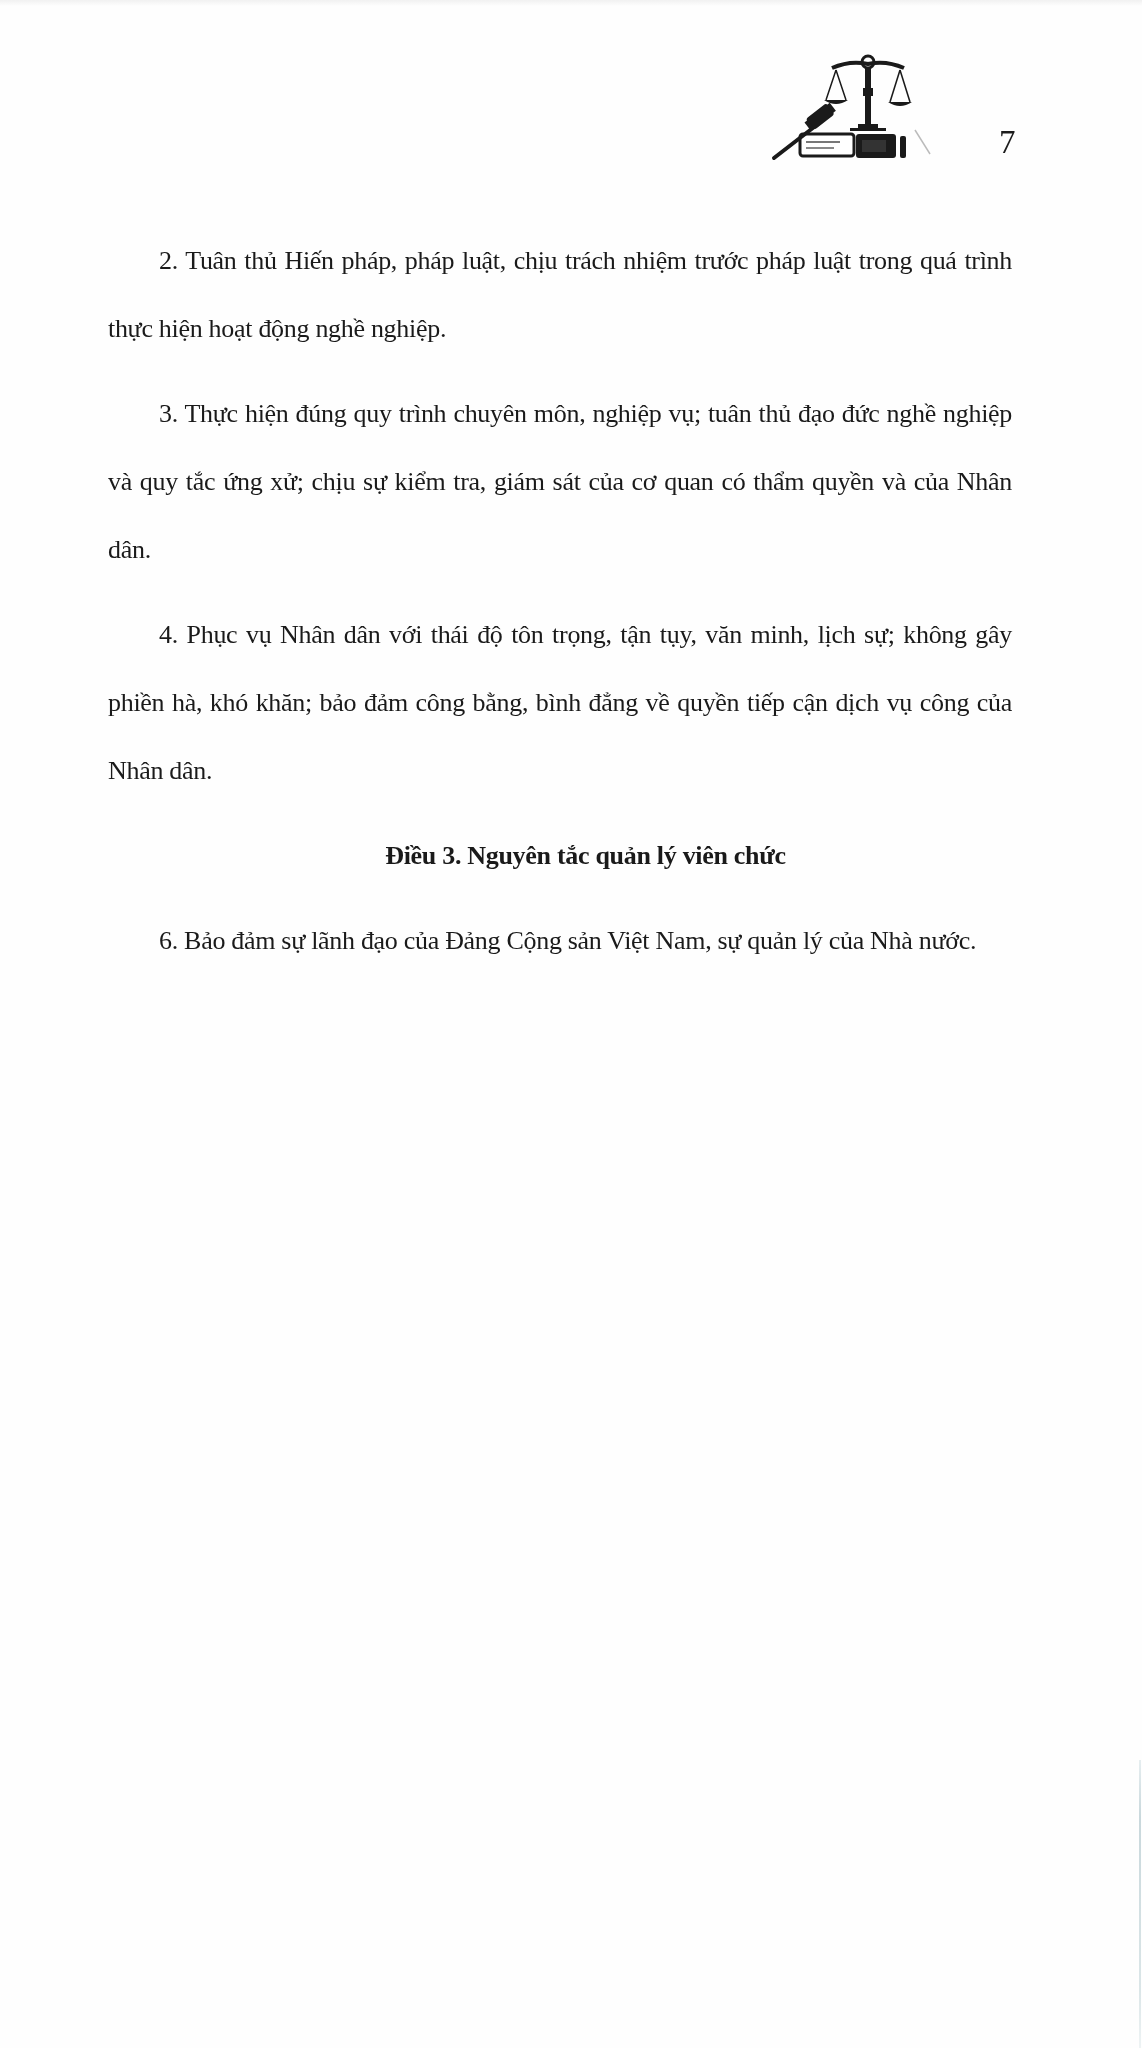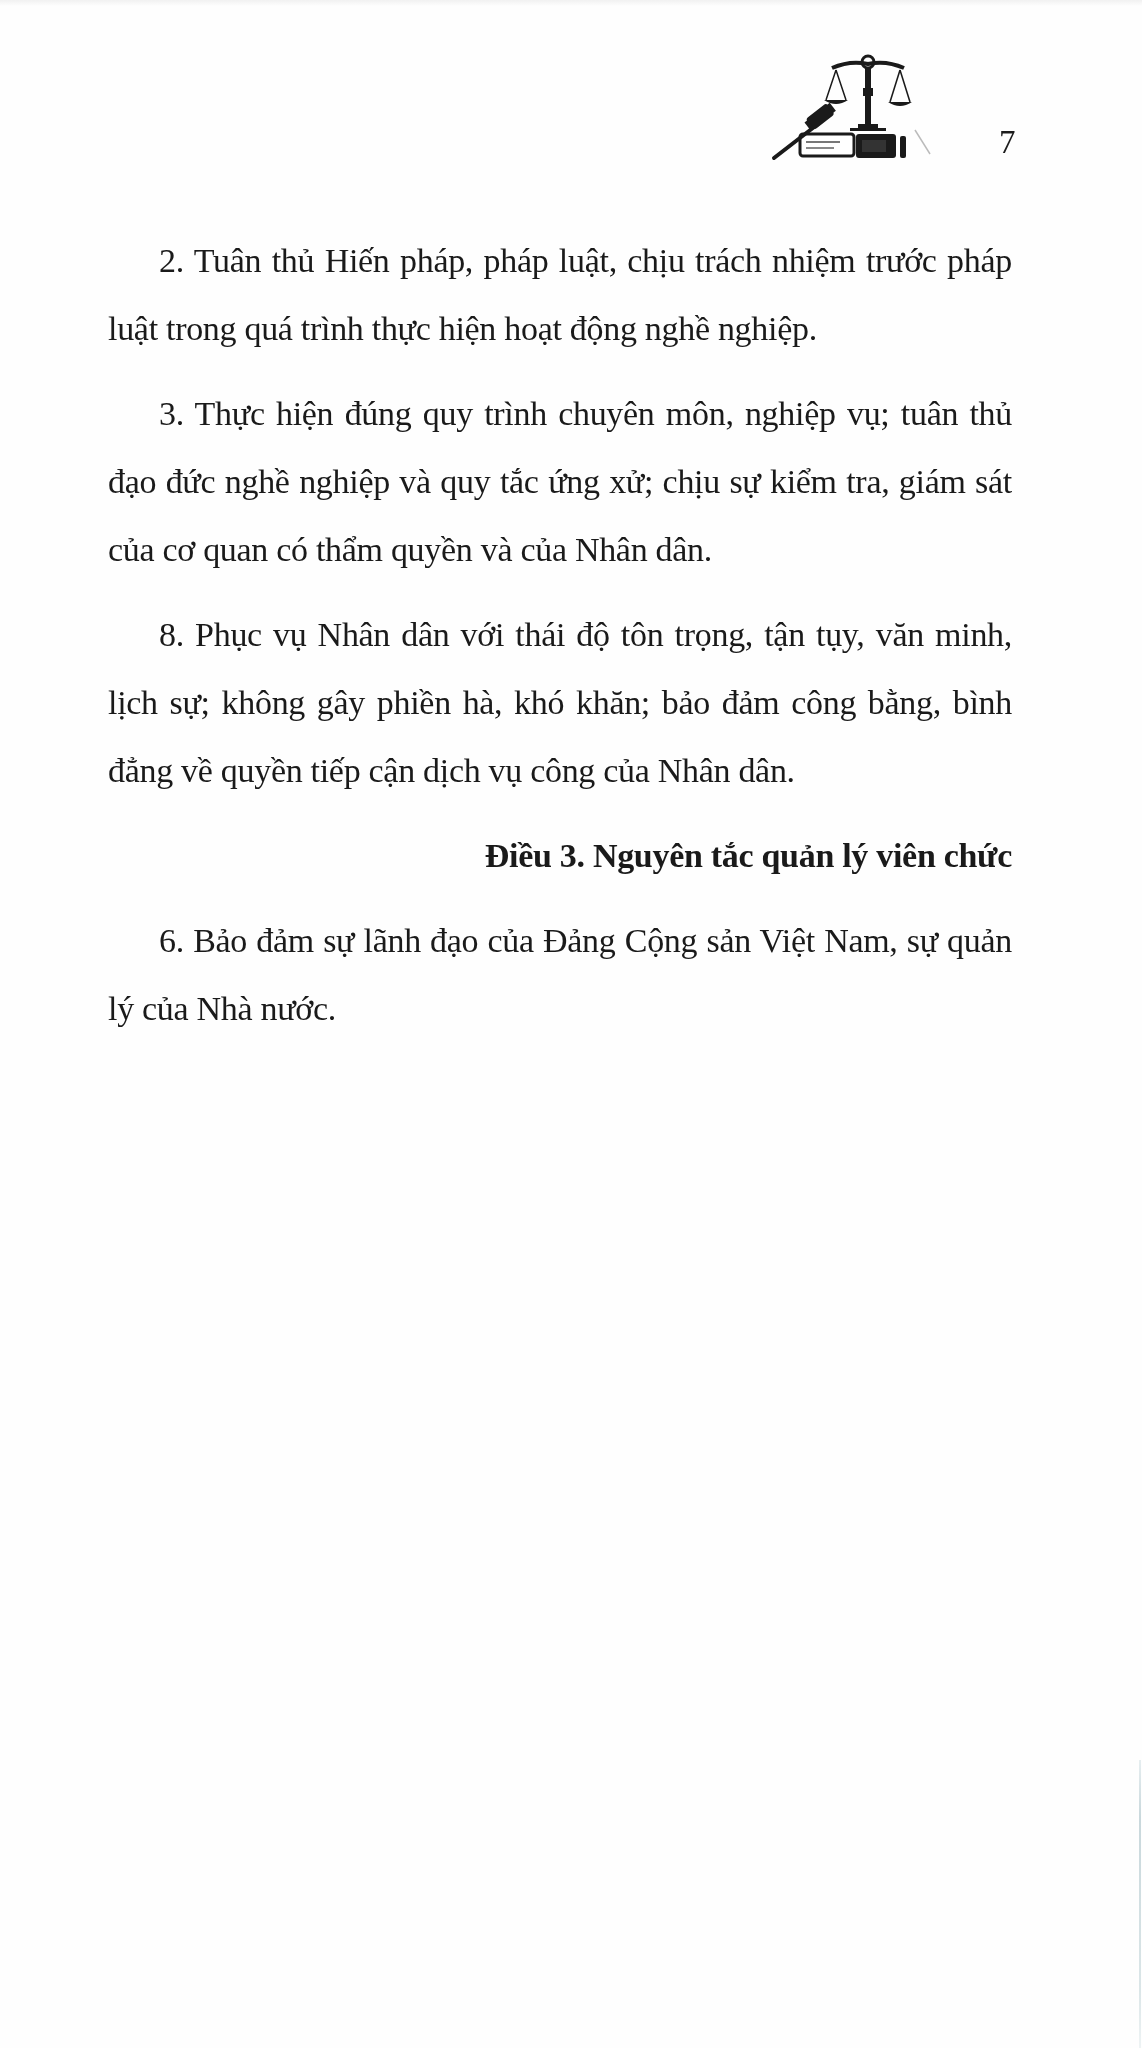--- a/index.html
+++ b/index.html
@@ -49,32 +49,32 @@
     left: 229px; top: 72px;
     font-size: 33px;
     line-height: 33px;
     color: #1c1c1c;
   }
   .body-text {
     position: absolute;
     left: 108px;
     top: 227px;
     width: 904px;
-    font-size: 34px;
+    font-size: 26px;
     line-height: 68px;
     text-align: justify;
     letter-spacing: -0.3px;
   }
   .para {
     margin: 0 0 17px 0;
     text-indent: 51px;
   }
   .para.heading {
     font-weight: bold;
-    text-align: right;
+    text-align: center;
   }
   .lastline-left {
     text-align-last: left;
   }
   .para.cut {
     text-align-last: justify;
   }
 </style>
 </head>
 <body>
@@ -121,17 +121,17 @@
 
         <line x1="145" y1="76" x2="160" y2="100" stroke="#bbbbbb" stroke-width="1.5"></line>
       </svg>
     </span>
     <span class="page-number">7</span>
   </div>
 
   <div class="body-text">
     <p class="para lastline-left">2. Tuân thủ Hiến pháp, pháp luật, chịu trách nhiệm trước pháp luật trong quá trình thực hiện hoạt động nghề nghiệp.</p>
     <p class="para lastline-left">3. Thực hiện đúng quy trình chuyên môn, nghiệp vụ; tuân thủ đạo đức nghề nghiệp và quy tắc ứng xử; chịu sự kiểm tra, giám sát của cơ quan có thẩm quyền và của Nhân dân.</p>
-    <p class="para lastline-left">8. Phục vụ Nhân dân với thái độ tôn trọng, tận tụy, văn minh, lịch sự; không gây phiền hà, khó khăn; bảo đảm công bằng, bình đẳng về quyền tiếp cận dịch vụ công của Nhân dân.</p>
+    <p class="para lastline-left">4. Phục vụ Nhân dân với thái độ tôn trọng, tận tụy, văn minh, lịch sự; không gây phiền hà, khó khăn; bảo đảm công bằng, bình đẳng về quyền tiếp cận dịch vụ công của Nhân dân.</p>
     <p class="para heading">Điều 3. Nguyên tắc quản lý viên chức</p>
     <p class="para lastline-left">6. Bảo đảm sự lãnh đạo của Đảng Cộng sản Việt Nam, sự quản lý của Nhà nước.</p>
   </div>
 </div>
 
 </body></html>

